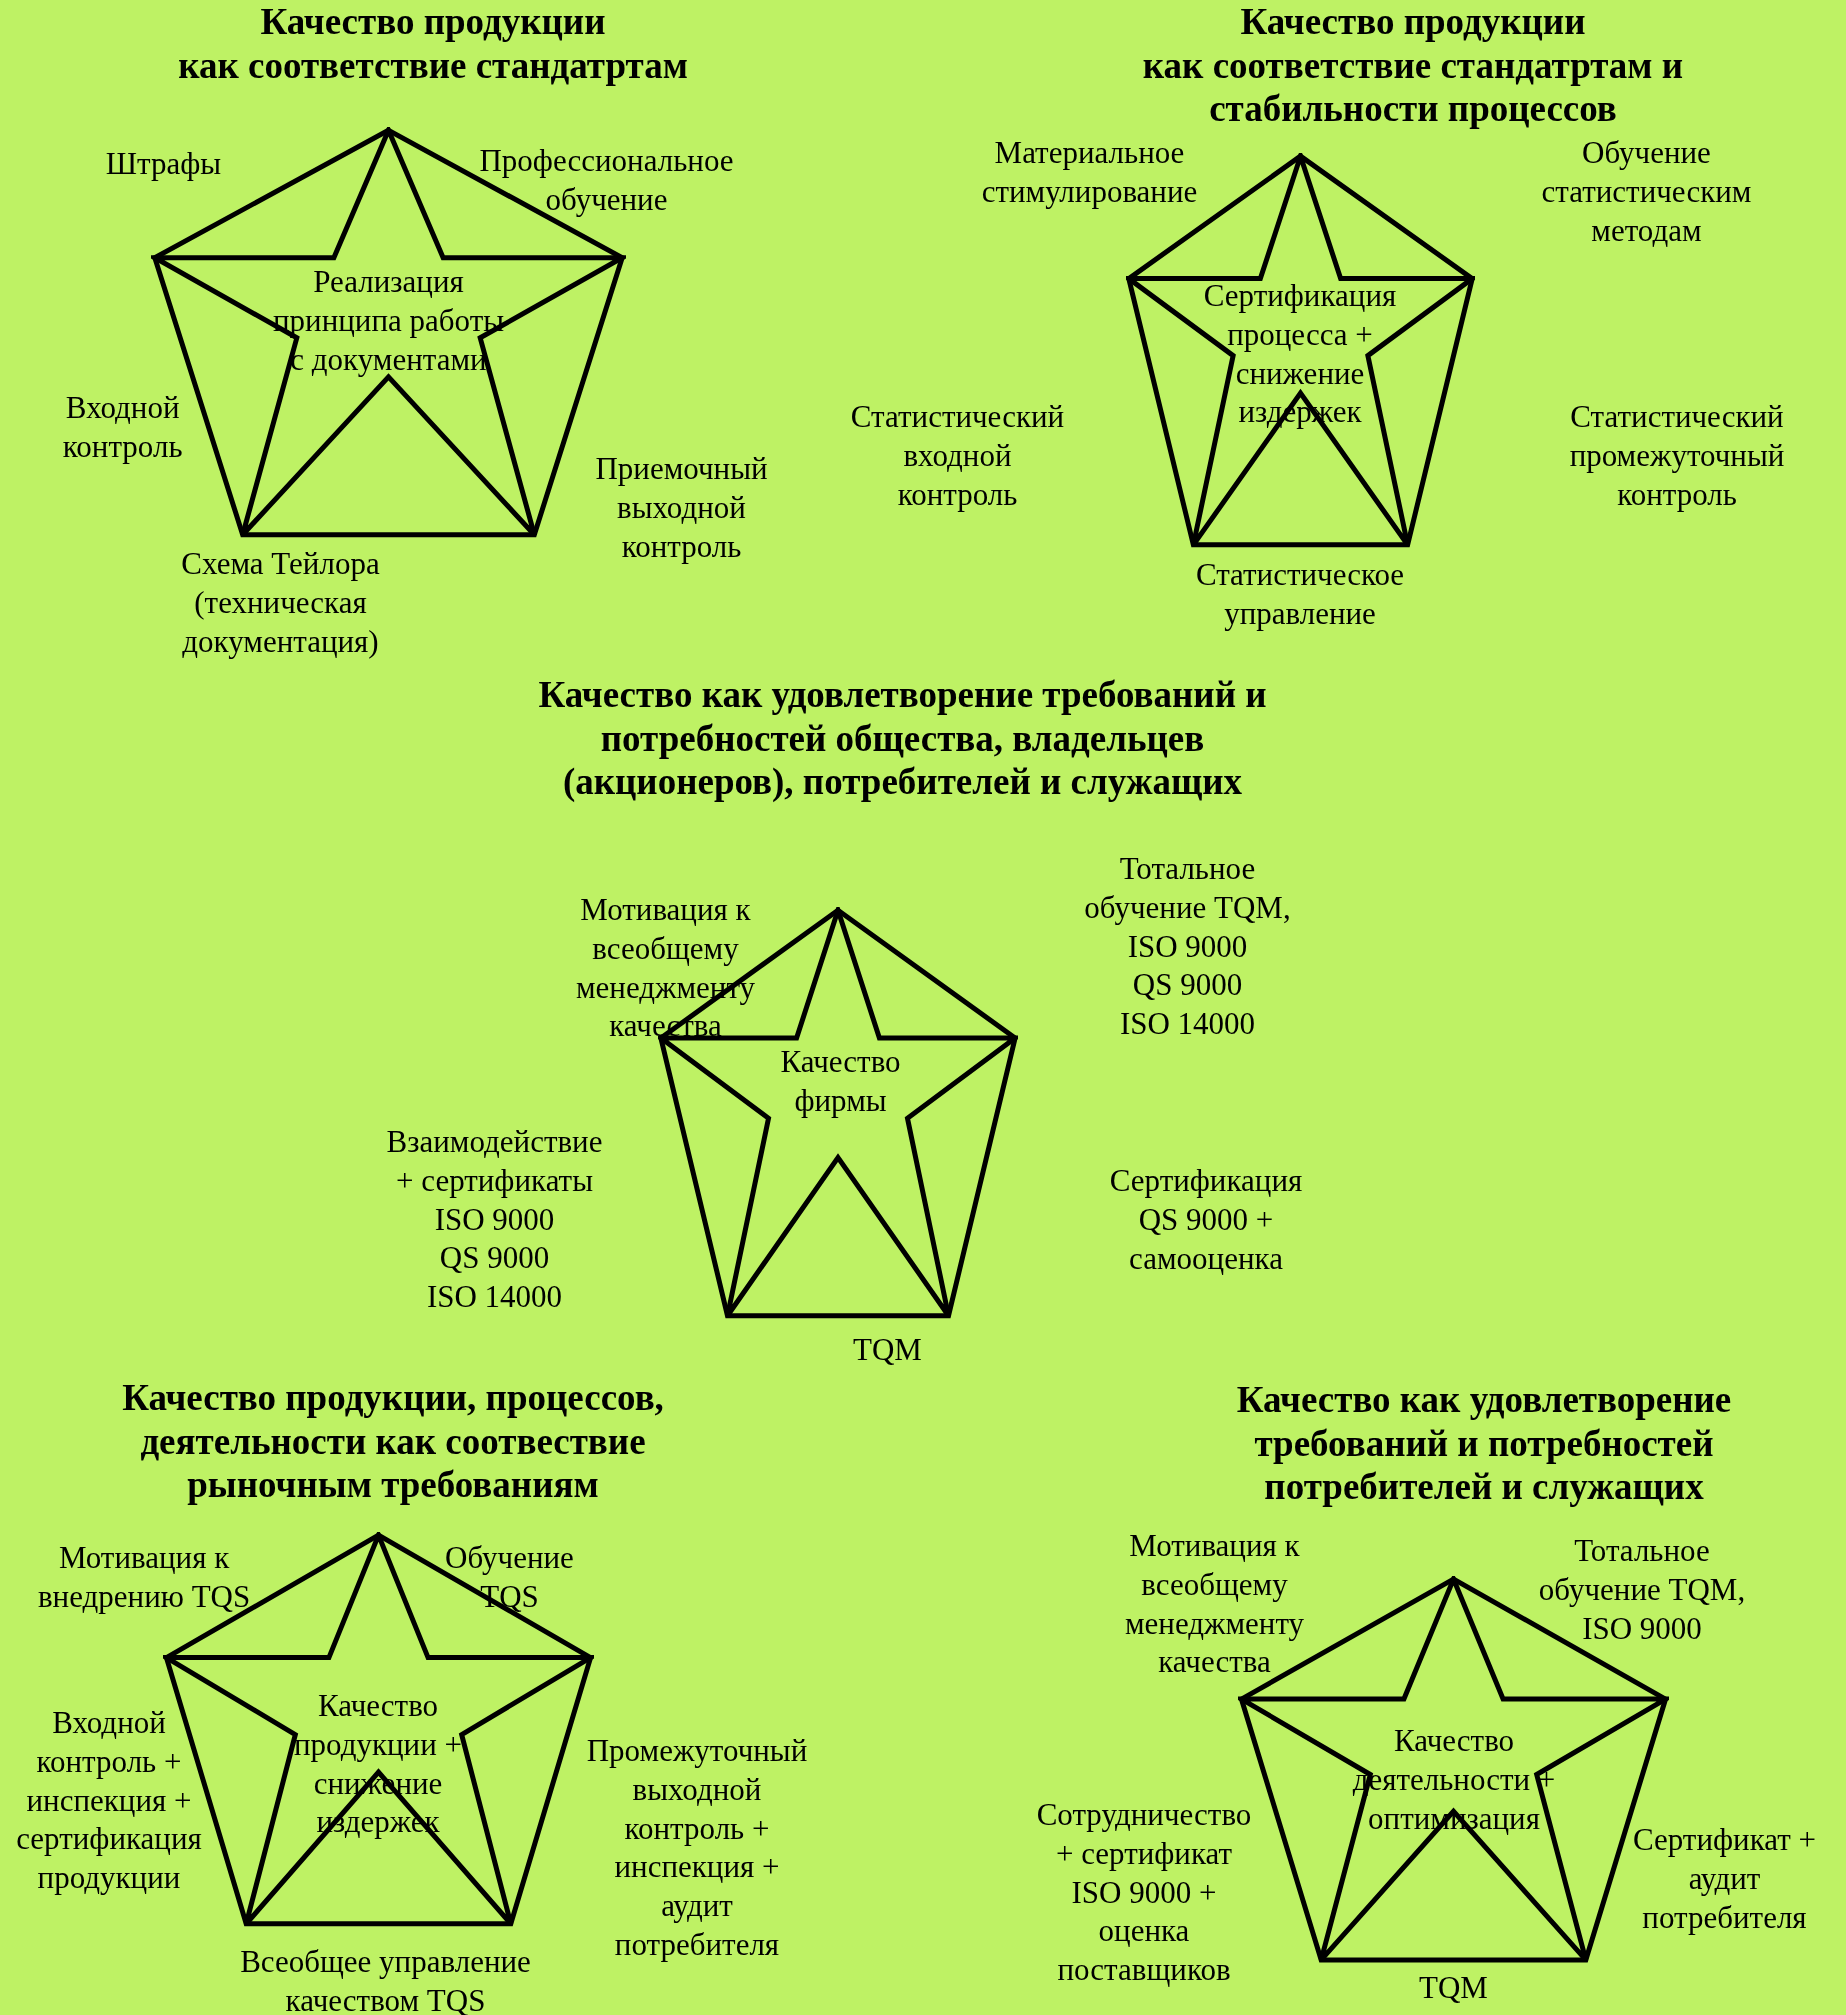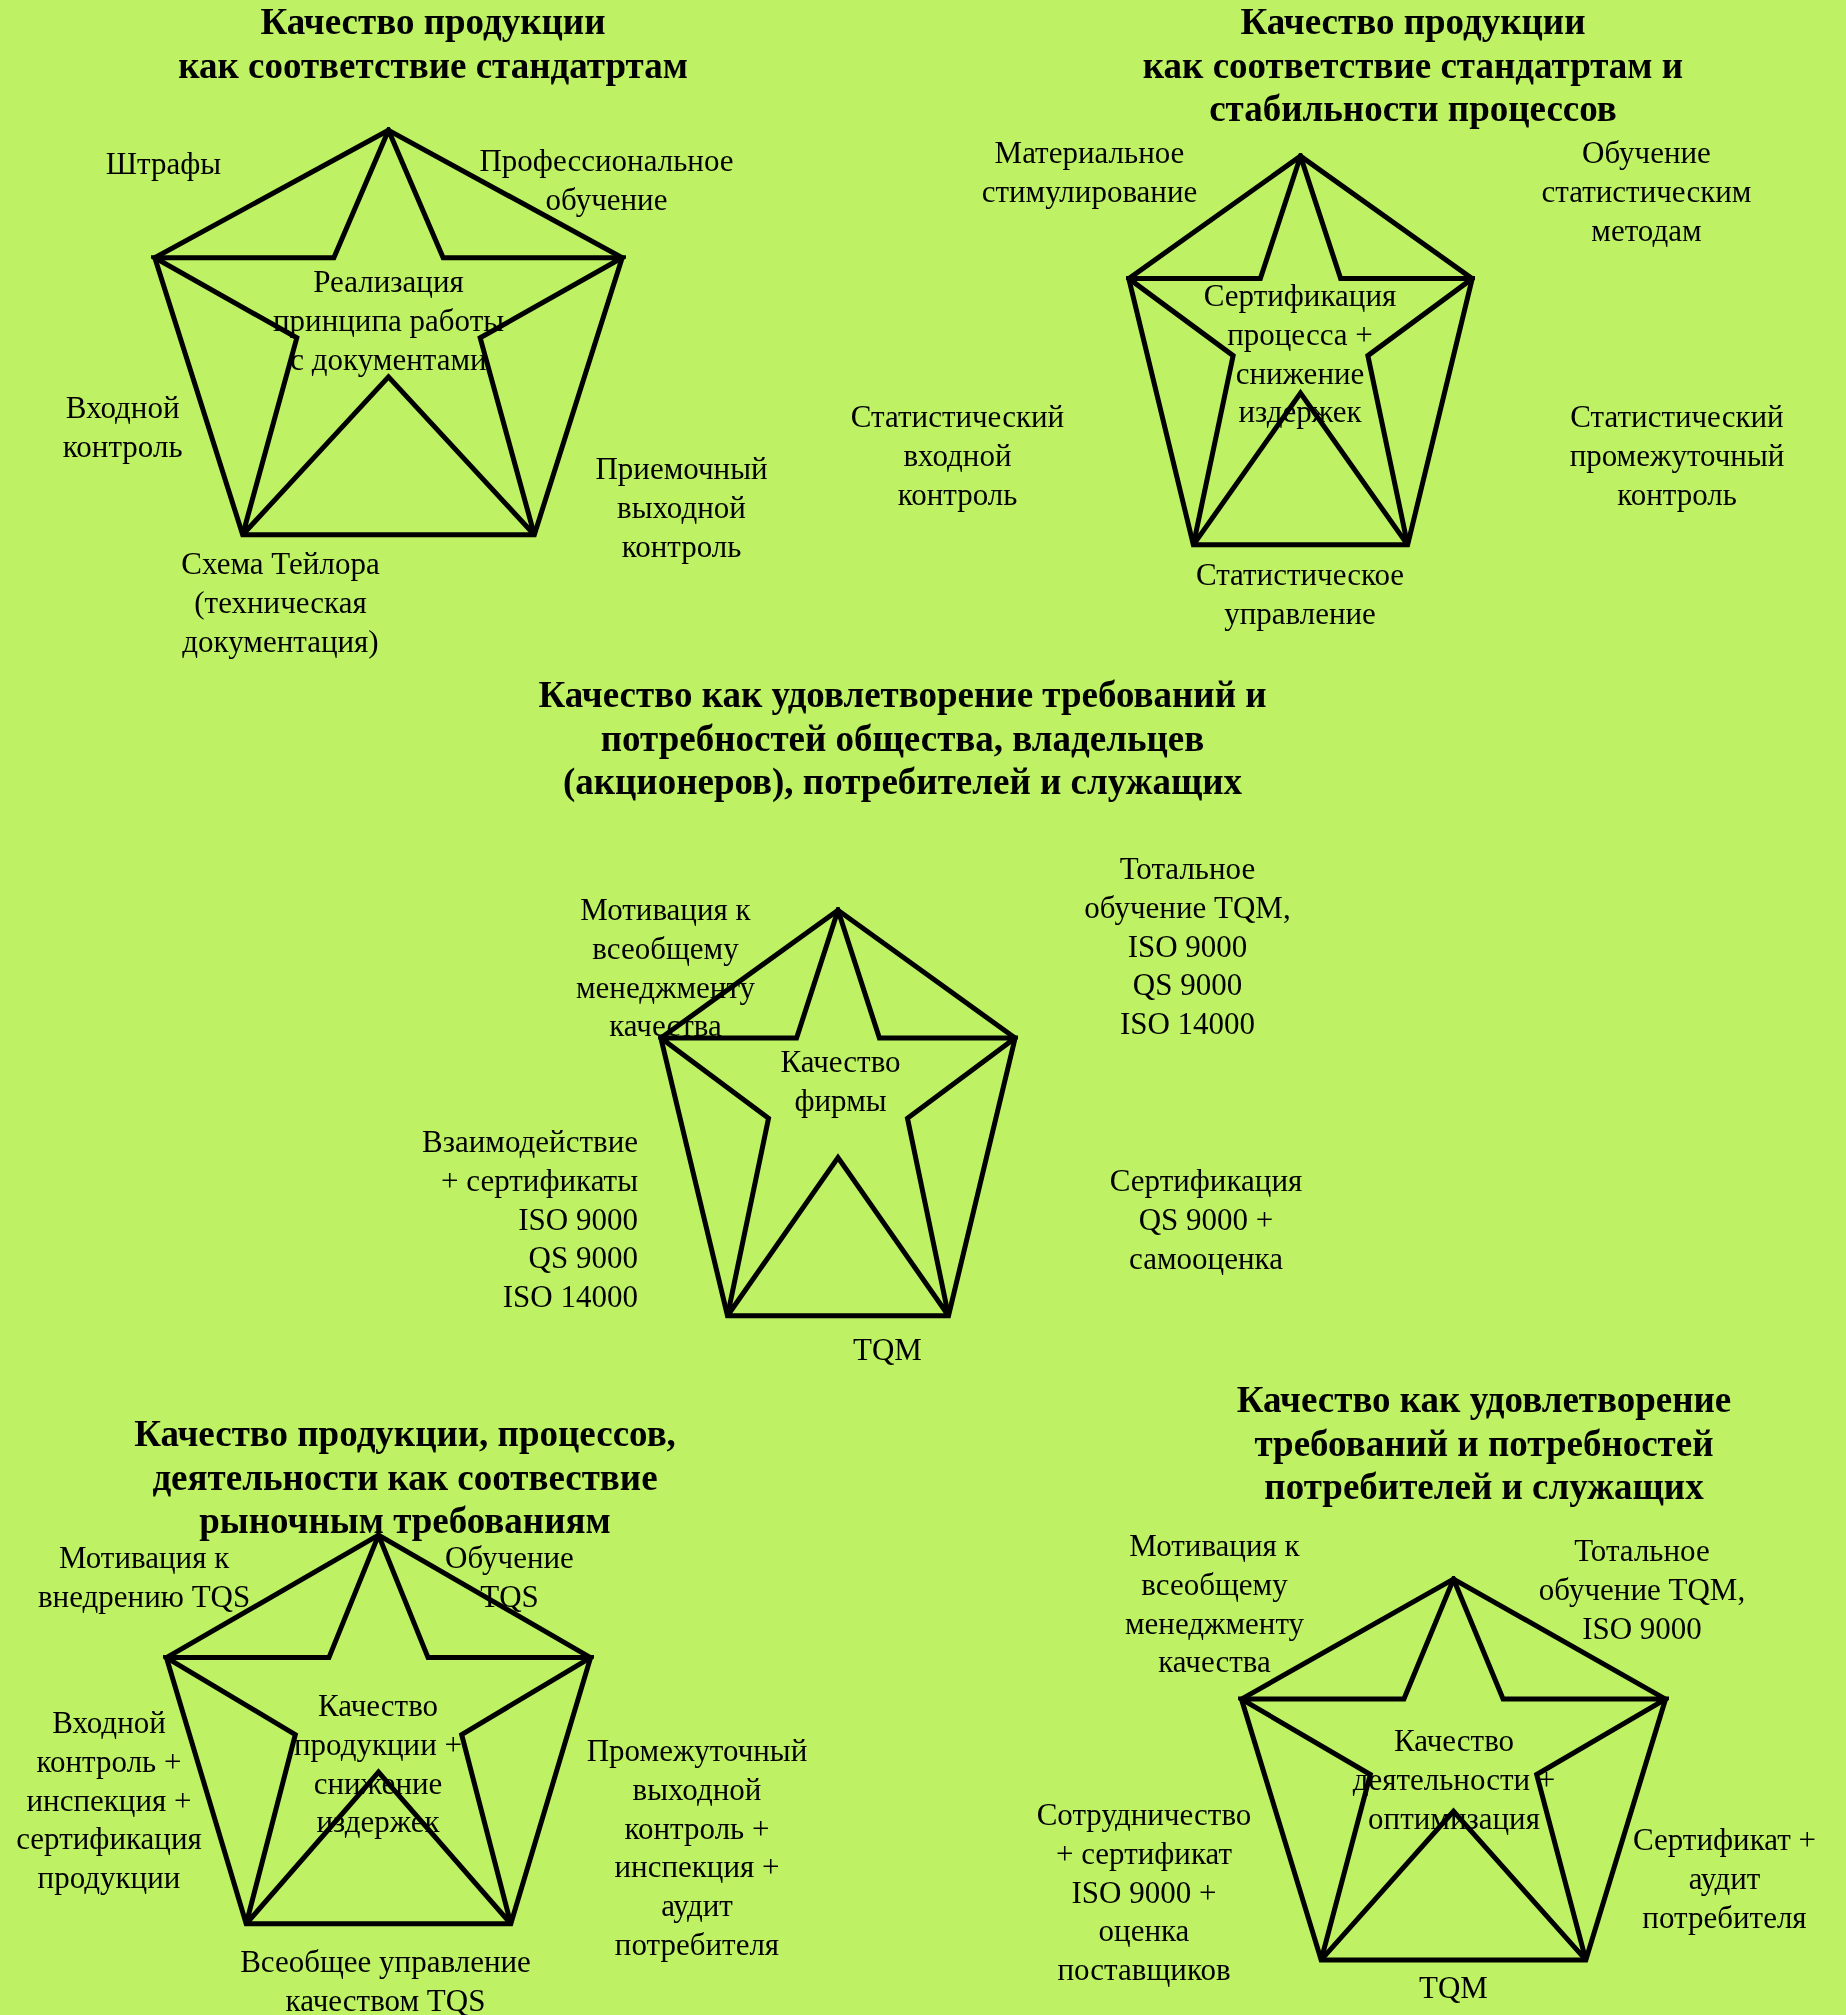--- a/index.html
+++ b/index.html
@@ -99,35 +99,35 @@
     </svg>
     <div class="abs lbl" style="left:545px;top:891px;width:241px;">Мотивация к
 всеобщему
 менеджменту
 качества</div>
     <div class="abs lbl" style="left:1020px;top:850px;width:335px;">Тотальное
 обучение TQM,
 ISO 9000
 QS 9000
 ISO 14000</div>
-    <div class="abs lbl" style="left:381px;top:1123px;width:257px;text-align:right;">Взаимодействие
+    <div class="abs lbl" style="left:366px;top:1123px;width:257px;">Взаимодействие
 + сертификаты
 ISO 9000
 QS 9000
 ISO 14000</div>
     <div class="abs lbl" style="left:1058px;top:1162px;width:296px;">Сертификация
 QS 9000 +
 самооценка</div>
     <div class="abs lbl" style="left:771px;top:1331px;width:233px;">TQM</div>
     <div class="abs lbl" style="left:685px;top:1043px;width:311px;">Качество
 фирмы</div>
   </div>
 
   <div>
-    <div class="abs title" style="left:55px;top:1376px;width:700px;margin-top:36px;">Качество  продукции, процессов,
+    <div class="abs title" style="left:43px;top:1376px;width:700px;">Качество  продукции, процессов,
 деятельности как соотвествие
 рыночным требованиям</div>
     <svg class="abs star-svg" style="left:163px;top:1532px;" width="431" height="395" viewBox="0 0 1000 1000" preserveAspectRatio="none">
       <polygon points="500,8 8,318 193,992 807,992 992,318"></polygon>
       <polygon points="500,8 385,318 8,318 307,513 193,992 500,608 807,992 693,513 992,318 615,318"></polygon>
     </svg>
     <div class="abs lbl" style="left:15.6px;top:1539px;width:257px;">Мотивация к
 внедрению TQS</div>
     <div class="abs lbl" style="left:393px;top:1539px;width:233px;">Обучение
 TQS</div>

